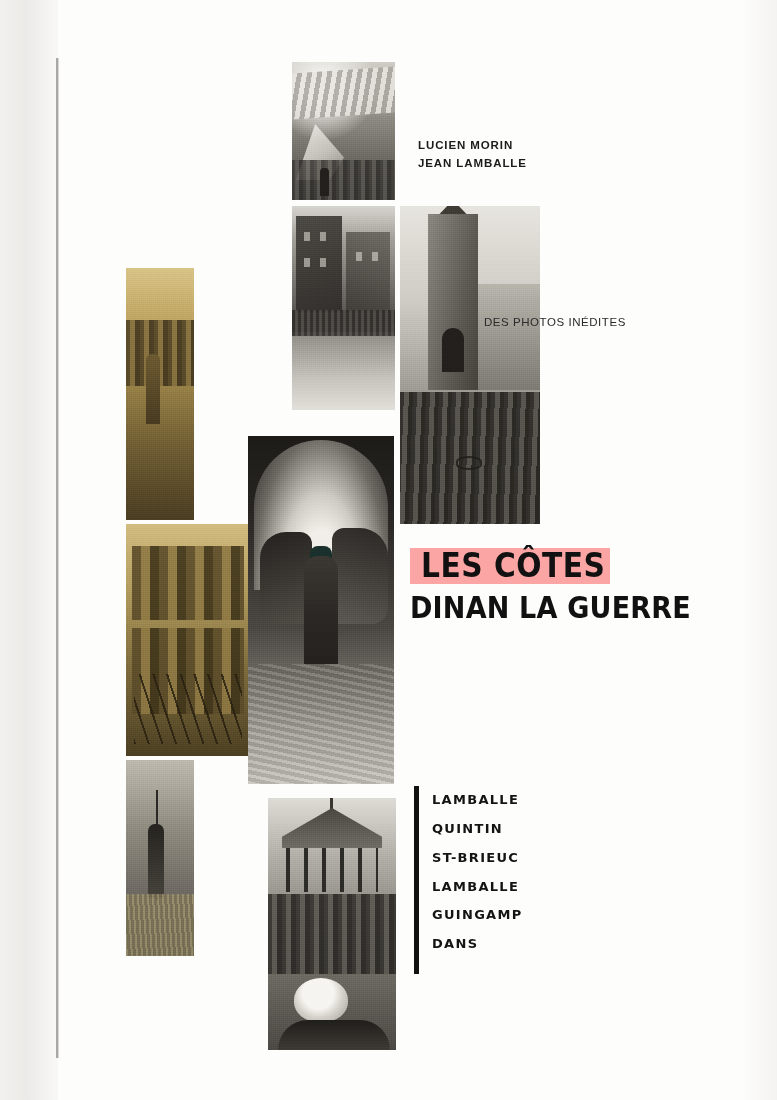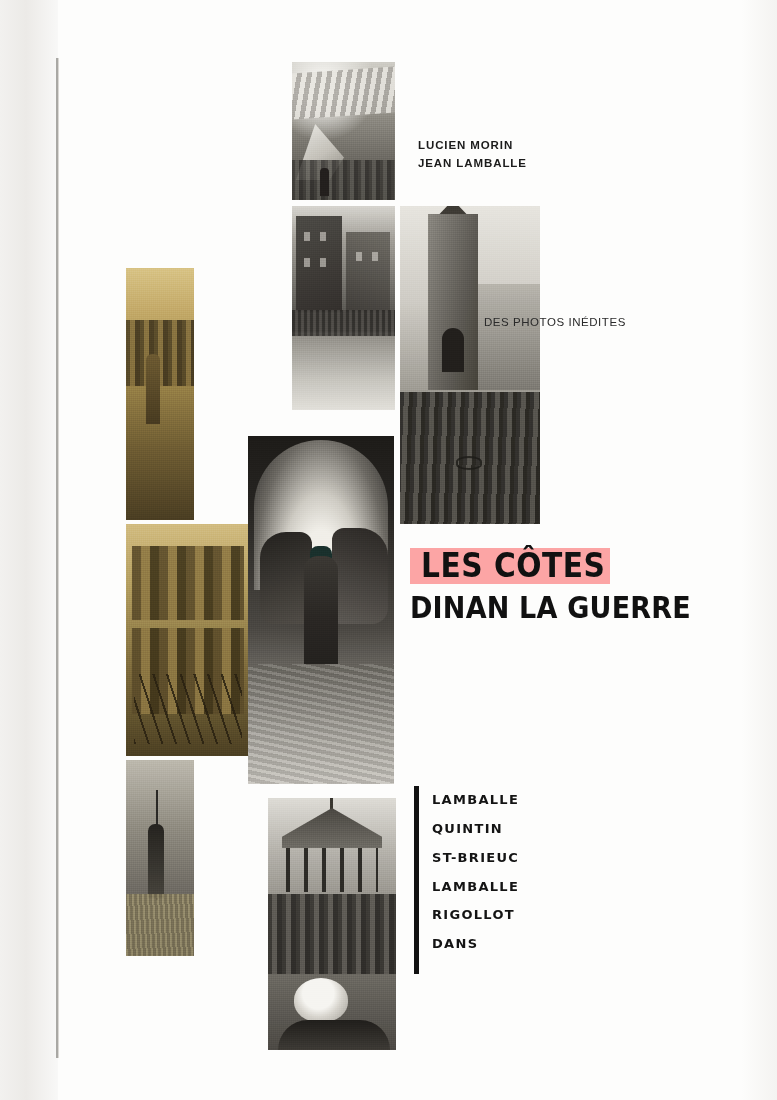--- a/index.html
+++ b/index.html
@@ -426,18 +426,18 @@
     <div><span class="title-line t3">DINAN LA GUERRE</span></div>
   </div>
 
   <div class="city-list">
     <div class="city-rule"></div>
     <div class="city-items">
       <div>LAMBALLE</div>
       <div>QUINTIN</div>
       <div>ST-BRIEUC</div>
       <div>LAMBALLE</div>
-      <div>RIGOLLOT</div>
+      <div>GUINGAMP</div>
       <div>DANS</div>
     </div>
   </div>
 
 </div>
 
 </body></html>

